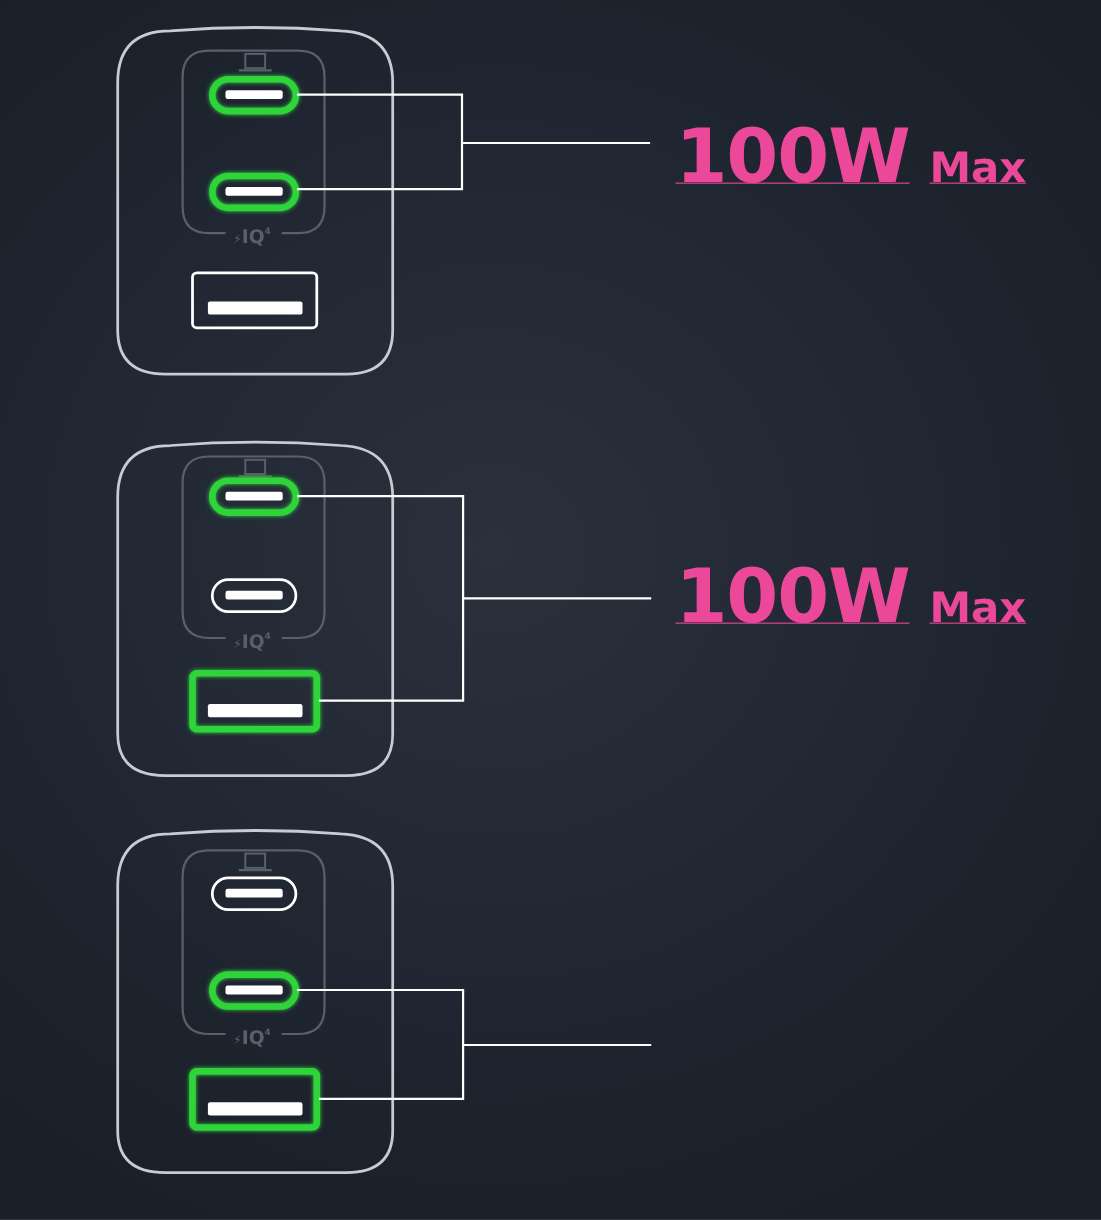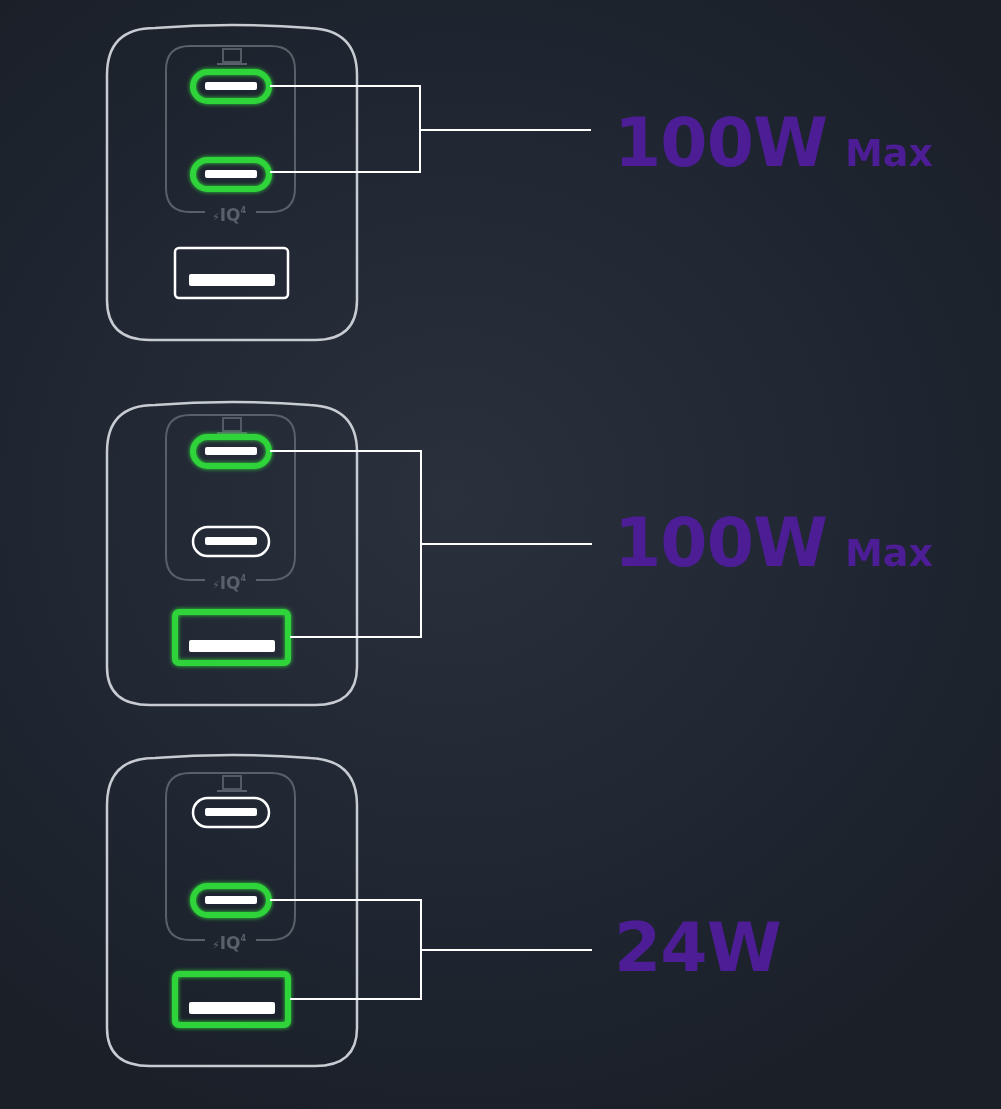--- a/index.html
+++ b/index.html
@@ -1,21 +1,21 @@
 <!DOCTYPE html>
 <html><head>
 <meta charset="utf-8">
 <style>
   html,body{margin:0;padding:0;}
   body{width:1001px;height:1109px;overflow:hidden;
     background:radial-gradient(ellipse 70% 60% at 45% 45%, #2a313d 0%, #222935 45%, #1a1f28 100%);
     font-family:"DejaVu Sans","Liberation Sans",sans-serif;position:relative;}
   .panel{position:absolute;left:0;width:1001px;}
   svg{position:absolute;left:0;top:0;overflow:visible;}
-  .label{position:absolute;color:#4c1d95;font-weight:bold;white-space:nowrap;letter-spacing:-1px;}
+  .label{position:absolute;color:#ec4899;font-weight:bold;white-space:nowrap;letter-spacing:-1px;text-decoration:underline;}
   .label .main{font-size:68px;font-family:"DejaVu Sans",sans-serif;font-weight:bold;}
   .label .sub{font-size:38px;margin-left:18px;font-family:"DejaVu Sans",sans-serif;font-weight:bold;letter-spacing:0;}
 </style>
 </head>
 <body>
 
 <div class="panel" style="top:0;height:370px;">
   <svg width="1001" height="370">
     <g>
       <path d="M107,75 Q107,28 155,28 Q232,22 310,28 Q357,30 357,75 L357,300 Q357,340 315,340 L150,340 Q107,340 107,300 Z" fill="none" stroke="#c8ccd2" stroke-width="2.5"></path>
@@ -108,16 +108,13 @@
     </g>
     <g class="port usba">
       <rect class="shell" x="175" y="244" width="113" height="51" rx="4" fill="none" stroke-width="6" stroke="#2fd33a" style="filter:drop-shadow(0 0 2px #2fd33a)"></rect>
       <rect x="189" y="272" width="86" height="12" rx="2" fill="#fff"></rect>
     </g>
     <g stroke="#fff" stroke-width="2" fill="none">
       <polyline points="270,170 421,170 421,269 290,269"></polyline>
       <line x1="421" y1="220" x2="592" y2="220"></line>
     </g>
   </svg>
-  <div class="label" style="left:614px;top:178px;">
-    <span class="main">24W</span>
-  </div>
 </div>
 
 </body></html>

